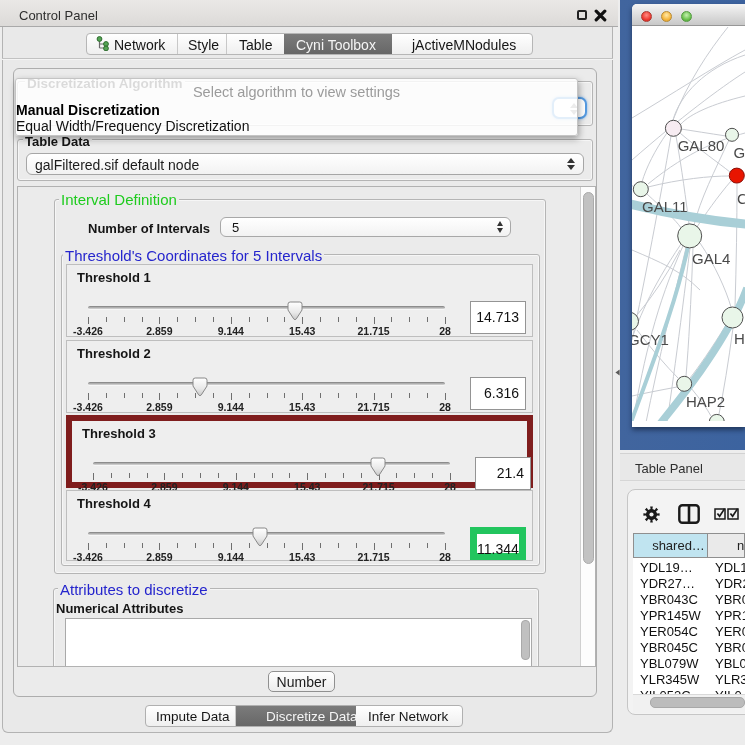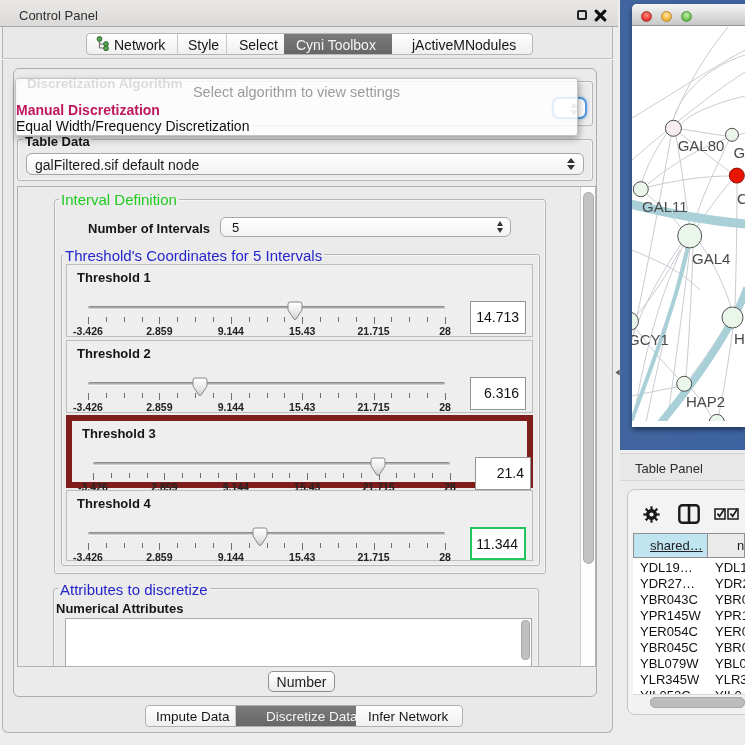--- a/index.html
+++ b/index.html
@@ -31,21 +31,21 @@
   <div style="flex:1;"></div>
 </div>
 <svg class="abs" style="left:96px; top:35px;" width="13" height="16" viewBox="0 0 13 16">
   <path d="M3.5 5 v8 M3.5 9 h6 M3.5 13 h6" stroke="#6a6a6a" stroke-width="1.2" fill="none"></path>
   <circle cx="3.5" cy="4" r="2.4" fill="#55a555" stroke="#2d6b2d"></circle>
   <circle cx="10" cy="9" r="2.4" fill="#55a555" stroke="#2d6b2d"></circle>
   <circle cx="10" cy="13.4" r="2.4" fill="#55a555" stroke="#2d6b2d"></circle>
 </svg>
 <div class="abs" style="left:114px; top:37px; font-size:14px; color:#151515;">Network</div>
 <div class="abs" style="left:188px; top:37px; font-size:14px; color:#151515;">Style</div>
-<div class="abs" style="left:239px; top:37px; font-size:14px; color:#151515;">Select</div>
+<div class="abs" style="left:239px; top:37px; font-size:14px; color:#151515;">Table</div>
 <div class="abs" style="left:296px; top:37px; font-size:14px; color:#f5f5f5;">Cyni Toolbox</div>
 <div class="abs" style="left:412px; top:37px; font-size:14px; color:#151515;">jActiveMNodules</div>
 
 <div class="abs" style="left:2px; top:58px; width:611px; height:1px; background:#c2c2c2;"></div>
 <div class="abs" style="left:2px; top:59px; width:611px; height:1px; background:#f4f4f4;"></div>
 
 <div class="abs" style="left:13px; top:68px; width:584px; height:629px; background:#ebebeb; border:1px solid #adadad; border-radius:6px;"></div>
 
 <div class="abs" style="left:17px; top:81px; width:576px; height:45px; border:1px solid #b5b5b5; border-radius:3px; box-shadow:inset 0 0 0 1px #f6f6f6;"></div>
 <div class="abs" style="left:25px; top:76px; background:#ebebeb; padding:0 2px; font-weight:bold; color:#1a1a1a; font-size:13.5px;">Discretization Algorithm</div>
@@ -218,21 +218,21 @@
       <div class="abs" style="left:378.00px; top:52px; width:1px; height:7px; background:#6f6f6f;"></div>
   <div class="abs" style="left:-4.0px; top:59.5px; width:50px; text-align:center; font-size:10.5px; font-weight:bold; color:#222;">-3.426</div>
   <div class="abs" style="left:67.4px; top:59.5px; width:50px; text-align:center; font-size:10.5px; font-weight:bold; color:#222;">2.859</div>
   <div class="abs" style="left:138.8px; top:59.5px; width:50px; text-align:center; font-size:10.5px; font-weight:bold; color:#222;">9.144</div>
   <div class="abs" style="left:210.2px; top:59.5px; width:50px; text-align:center; font-size:10.5px; font-weight:bold; color:#222;">15.43</div>
   <div class="abs" style="left:281.6px; top:59.5px; width:50px; text-align:center; font-size:10.5px; font-weight:bold; color:#222;">21.715</div>
   <div class="abs" style="left:353.0px; top:59.5px; width:50px; text-align:center; font-size:10.5px; font-weight:bold; color:#222;">28</div>
   <svg class="abs" style="left:185.0px; top:36px;" width="16" height="21" viewBox="0 0 16 21">
     <path d="M1 3.2 Q1 1 3.2 1 L12.8 1 Q15 1 15 3.2 L15 9 L9.3 17.9 Q8 19.5 6.7 17.9 L1 9 Z" fill="url(#thg)" stroke="#888888" stroke-width="1"></path>
   </svg>
-  <div class="abs" style="left:403px; top:36px; width:56px; height:33px; background:#fff; border:2px solid #22c55e; font-size:14px; color:#111; text-align:right; line-height:31px; padding-right:6px;">11.344</div>
+  <div class="abs" style="left:403px; top:36px; width:56px; height:33px; background:#fff; border:7px solid #22c55e; font-size:14px; color:#111; text-align:right; line-height:31px; padding-right:6px;">11.344</div>
 </div>
 
   <div class="abs" style="left:35px; top:401px; width:486px; height:110px; border:1px solid #b5b5b5; border-radius:3px; box-shadow:inset 0 0 0 1px #f6f6f6;"></div>
   <div class="abs" style="left:40px; top:394px; background:#ebebeb; padding:0 2px; color:#2525cd; font-size:15px;">Attributes to discretize</div>
   <div class="abs b13" style="left:38px; top:414px; font-weight:bold;">Numerical Attributes</div>
   <div class="abs" style="left:47px; top:431px; width:467px; height:80px; background:#fff; border:1px solid #a9a9a9;"></div>
   <div class="abs" style="left:503px; top:433px; width:9px; height:40px; background:#c0c0c0; border:1px solid #a9a9a9; border-radius:4px;"></div>
 </div>
 
 <div class="abs" style="left:268px; top:671px; width:67px; height:21px; background:linear-gradient(#ffffff,#ececec); border:1px solid #909090; border-radius:5px; text-align:center;">
@@ -243,21 +243,21 @@
   <div style="width:90px; border-right:1px solid #c8c8c8;"></div>
   <div style="width:120px; background:linear-gradient(#7b7b7b,#676767);"></div>
   <div style="flex:1;"></div>
 </div>
 <div class="abs" style="left:156px; top:709px; font-size:13.5px; color:#151515;">Impute Data</div>
 <div class="abs" style="left:247px; top:709px; font-size:13.5px; color:#f5f5f5;margin-left:19px;">Discretize Data</div>
 <div class="abs" style="left:368px; top:709px; font-size:13.5px; color:#151515;">Infer Network</div>
 
 <div class="abs" style="left:15px; top:78px; width:563px; height:58px; background:rgba(255,255,255,0.84); border:1px solid #c4c4c4; border-radius:3px; box-shadow:1px 3px 7px rgba(0,0,0,0.35);"></div>
 <div class="abs" style="left:15px; top:84px; width:563px; text-align:center; color:#9b9b9b; font-size:14.5px;">Select algorithm to view settings</div>
-<div class="abs" style="left:16px; top:102px; font-weight:bold; color:#be185d; font-size:14px;">Manual Discretization</div>
+<div class="abs" style="left:16px; top:102px; font-weight:bold; color:#000000; font-size:14px;">Manual Discretization</div>
 <div class="abs" style="left:16px; top:118px; color:#111; font-size:14px;">Equal Width/Frequency Discretization</div>
 
 <svg class="abs" style="left:615px; top:369px;" width="5" height="7" viewBox="0 0 5 7">
     <path d="M4.6 0.4 L4.6 6.6 L0.4 3.5 Z" fill="#5a5a5a"></path>
   </svg>
 
 <div class="abs" style="left:620px; top:0; width:125px; height:450px; background:linear-gradient(90deg,#41659e,#3c639f);"></div>
 
 <div class="abs" style="left:632px; top:4px; width:113px; height:423px; background:#fff; border-radius:5px 0 0 0; box-shadow:0 3px 5px rgba(10,20,40,0.55);"></div>
 <div class="abs" style="left:632px; top:4px; width:113px; height:22px; background:linear-gradient(#f5f5f5,#c8c8c8); border-bottom:1px solid #979797; border-radius:5px 0 0 0;"></div>
@@ -345,19 +345,19 @@
 <svg class="abs" style="left:714px; top:507px;" width="13" height="13" viewBox="0 0 13 13">
   <rect x="1" y="2" width="10" height="10" fill="none" stroke="#1a1a1a" stroke-width="1.5"></rect>
   <path d="M3.4 6.5 L5.6 9.2 L10.6 1.6" fill="none" stroke="#1a1a1a" stroke-width="1.7"></path>
 </svg>
 <svg class="abs" style="left:727px; top:507px;" width="13" height="13" viewBox="0 0 13 13">
   <rect x="1" y="2" width="10" height="10" fill="none" stroke="#1a1a1a" stroke-width="1.5"></rect>
   <path d="M3.4 6.5 L5.6 9.2 L10.6 1.6" fill="none" stroke="#1a1a1a" stroke-width="1.7"></path>
 </svg>
 
 <div class="abs" style="left:633px; top:533px; width:112px; height:161px; background:#fff; overflow:hidden;"></div>
-<div class="abs" style="left:633px; top:533px; width:75px; height:25px; background:#c0e4f0; border:1px solid #8f8f8f; font-size:13px; color:#222; text-align:left; line-height:24px; text-indent:16px;text-decoration:underline;">shared…</div>
+<div class="abs" style="left:633px; top:533px; width:75px; height:25px; background:#c0e4f0; border:1px solid #8f8f8f; font-size:13px; color:#222; text-align:center; line-height:24px; text-indent:16px;">shared…</div>
 <div class="abs" style="left:708px; top:533px; width:37px; height:25px; background:#eaeaea; border:1px solid #8f8f8f; border-left:none; font-size:13px; color:#222; padding-left:29px; line-height:24px;">n</div>
 <div class="abs" style="left:640px; top:559.5px; width:70px; font-size:13px; color:#111; line-height:16.05px; overflow:hidden; height:135px;">YDL19…<br>YDR27…<br>YBR043C<br>YPR145W<br>YER054C<br>YBR045C<br>YBL079W<br>YLR345W<br>YIL052C</div>
 <div class="abs" style="left:715px; top:559.5px; width:30px; font-size:13px; color:#111; line-height:16.05px; overflow:hidden; height:135px; white-space:nowrap;">YDL1<br>YDR2<br>YBR0<br>YPR1<br>YER0<br>YBR0<br>YBL0<br>YLR3<br>YIL0</div>
 
 <div class="abs" style="left:633px; top:694px; width:112px; height:19px; background:#f1f1f1; border-top:1px solid #d9d9d9;"></div>
 <div class="abs" style="left:650px; top:697px; width:95px; height:11px; background:#bcbcbc; border:1px solid #a8a8a8; border-radius:5px;"></div>
 
 </body></html>

